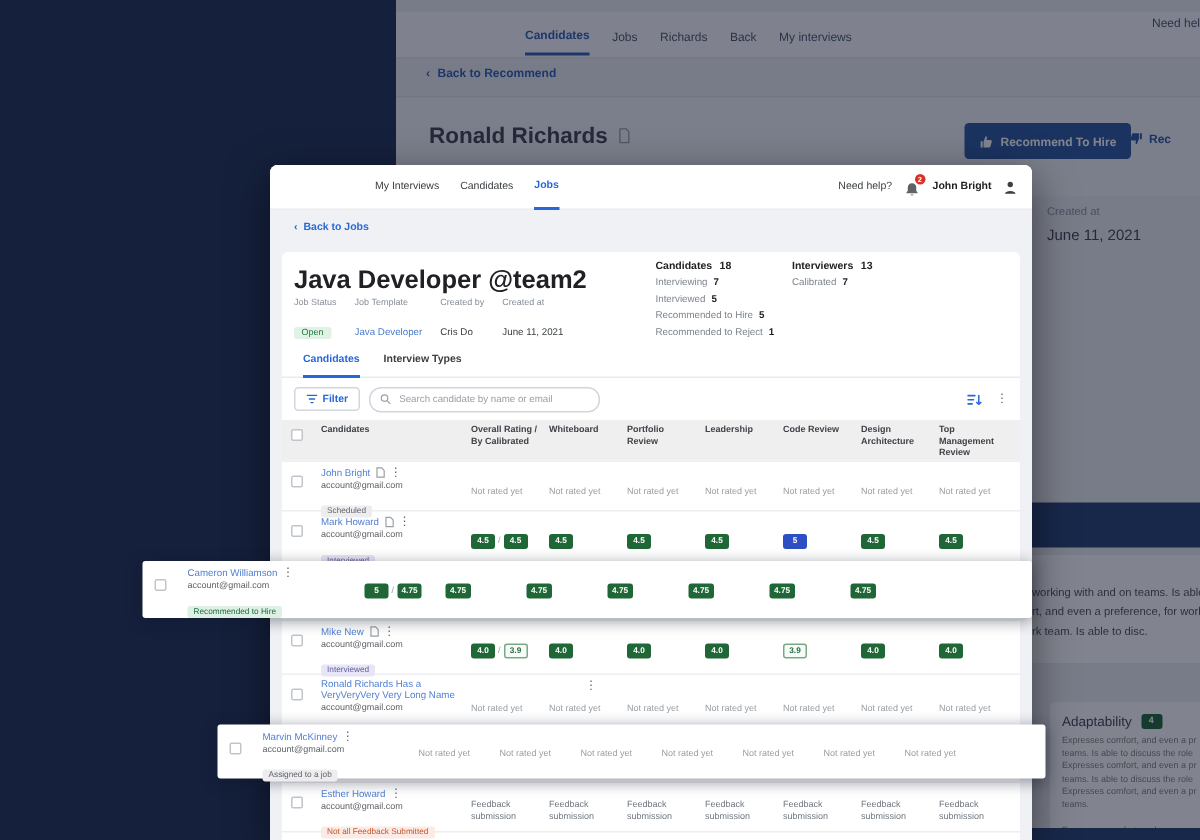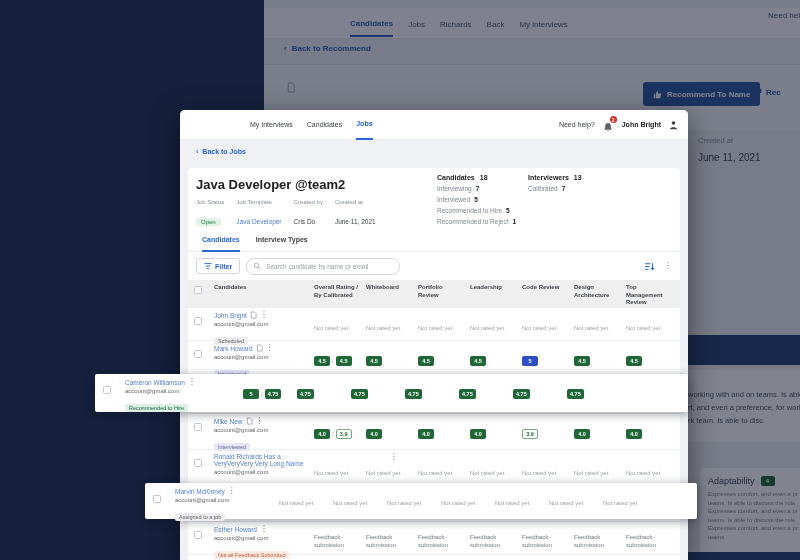--- a/index.html
+++ b/index.html
@@ -46,21 +46,21 @@
   .fg-tab.active{color:#2667d9;font-weight:bold;border-bottom:2px solid #2667d9;}
   .fg-nav-right{margin-left:auto;display:flex;align-items:center;gap:8px;}
   .fg-help{font-size:7px;color:#3c4043;}
   .bell-wrap{position:relative;width:11px;height:11px;}
   .bell-badge{position:absolute;top:-3px;right:-3px;width:7px;height:7px;border-radius:50%;background:#d93025;color:#fff;font-size:5px;font-weight:bold;display:flex;align-items:center;justify-content:center;}
   .fg-user{font-size:7px;font-weight:bold;color:#202124;}
   .fg-body{position:absolute;left:0;top:30px;width:100%;height:420px;background:#f0f1f4;}
   .fg-back{padding:8px 0 0 16px;font-size:7px;font-weight:bold;color:#2667d9;}
   .fg-back .chev{margin-right:4px;}
   .card{position:absolute;left:8px;top:28px;width:492px;height:392px;background:#fff;border-radius:4px 4px 0 0;overflow:hidden;}
-  .job-title{position:absolute;left:8px;top:9px;font-size:13px;font-weight:bold;color:#202124;margin:0;}
+  .job-title{position:absolute;left:8px;top:9px;font-size:17px;font-weight:bold;color:#202124;margin:0;}
   .job-meta{position:absolute;left:8px;top:31px;display:flex;gap:12px;}
   .meta-label{font-size:6px;color:#868e99;margin-bottom:5px;}
   .meta-text{font-size:6.5px;color:#3c4043;}
   .meta-link{font-size:6.5px;color:#4a7bd0;}
   .pill-open{display:inline-block;font-size:6px;color:#1c7c3c;background:#e0f1e6;padding:1px 5px;border-radius:2px;}
   .stats-block{position:absolute;top:6px;}
   .stats-0{left:249px;}
   .stats-1{left:340px;}
   .stats-head{font-size:7px;font-weight:bold;color:#202124;margin-bottom:3px;}
   .stats-head .sh-value{margin-left:5px;}
@@ -132,33 +132,34 @@
         <span class="bg-tab">Jobs</span>
         <span class="bg-tab">Richards</span>
         <span class="bg-tab">Back</span>
         <span class="bg-tab">My interviews</span>
       </div>
   </div>
   <span class="bg-help">Need help?</span>
   <div class="bg-back"><span class="chev">‹</span><span>Back to Recommend</span></div>
   <div class="bg-headband"></div>
   <div class="bg-title-row">
+    <h1 class="bg-title">Ronald Richards</h1>
     <span class="icon">
         <svg width="10" height="11" viewBox="0 0 10 12">
           <path d="M2 1h4.5L8.5 3v8H2z" fill="none" stroke="#9aa0a6" stroke-width="1"></path>
         </svg>
       </span>
   </div>
   <button class="bg-hire">
     <span class="icon">
         <svg width="9" height="9" viewBox="0 0 12 12">
           <path d="M1 5.5h1.8V11H1zM3.6 11V5.8L5.5 1.2c.7 0 1.3.6 1.1 1.5L6.2 4.5h3.6c.8 0 1.3.7 1.1 1.4l-1.1 4.2c-.15.55-.6.9-1.15.9H3.6z" fill="#ffffff"></path>
         </svg>
       </span>
-    <span>Recommend To Name</span>
+    <span>Recommend To Hire</span>
   </button>
   <div class="bg-reject">
     <span class="icon">
         <svg width="9" height="9" viewBox="0 0 12 12" style="transform:rotate(180deg)">
           <path d="M1 5.5h1.8V11H1zM3.6 11V5.8L5.5 1.2c.7 0 1.3.6 1.1 1.5L6.2 4.5h3.6c.8 0 1.3.7 1.1 1.4l-1.1 4.2c-.15.55-.6.9-1.15.9H3.6z" fill="#2b579e"></path>
         </svg>
       </span>
     <span>Rec</span>
   </div>
   <div class="bg-created-label">Created at</div>

